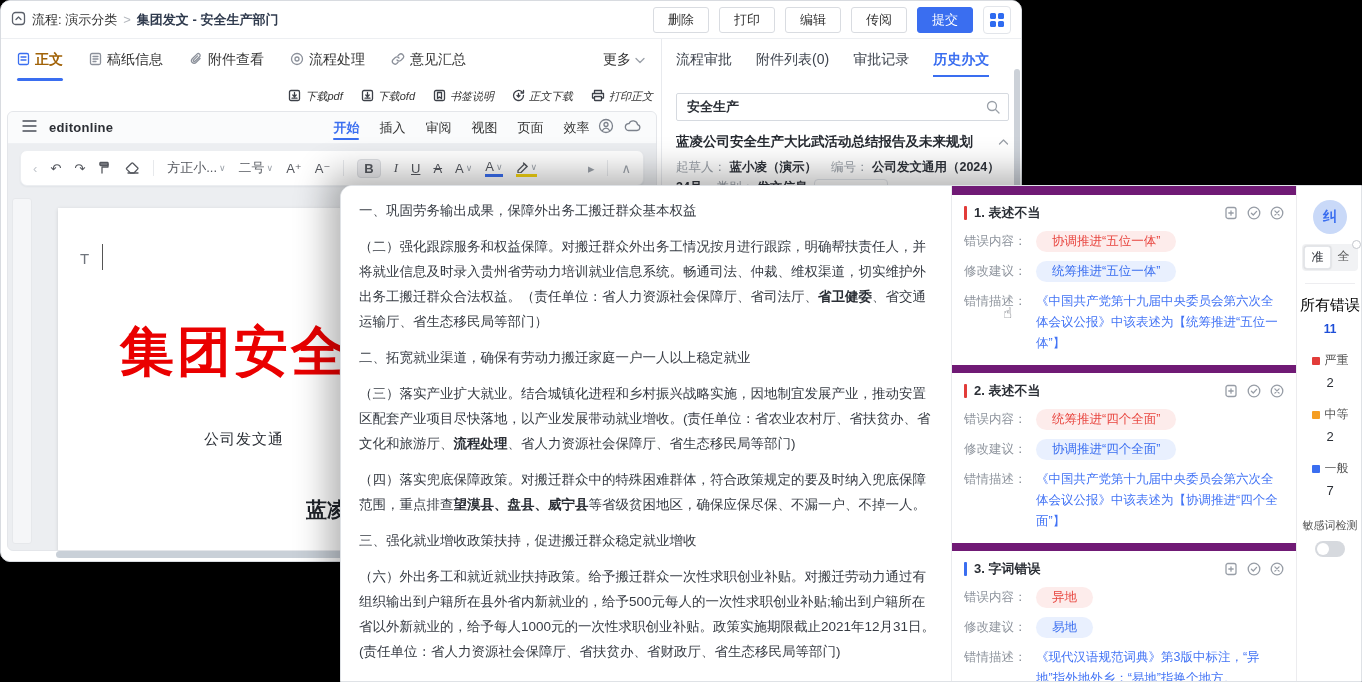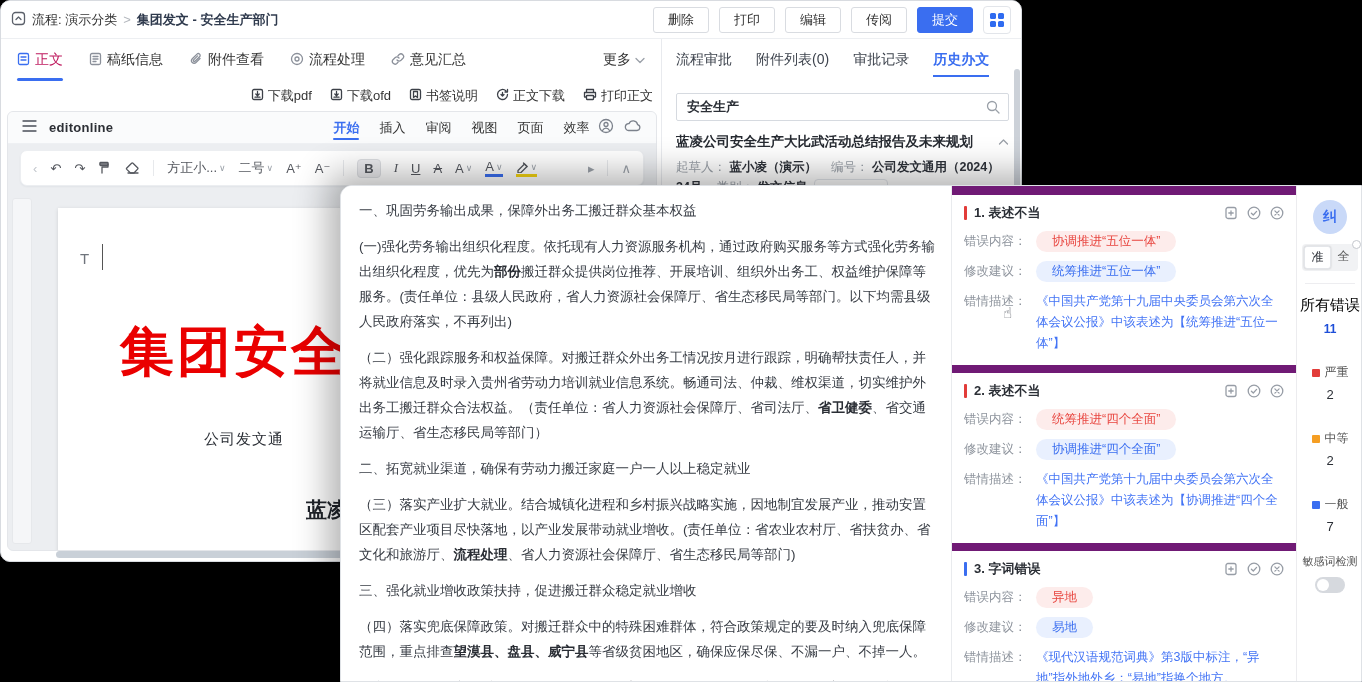--- a/index.html
+++ b/index.html
@@ -19,26 +19,26 @@
   #grid-btn{width:26px;height:26px;border:1px solid #e2e5ea;border-radius:4px;background:#fff;
     display:flex;align-items:center;justify-content:center;}
   #grid-btn .g{display:grid;grid-template-columns:6px 6px;grid-template-rows:6px 6px;gap:2px;}
   #grid-btn .g i{background:#2f6bf0;border-radius:1.5px;}
   
   #left-panel{position:absolute;left:0;top:38px;width:660px;bottom:0;}
   #lp-tabs{position:absolute;left:0;top:0;right:0;height:42px;display:flex;align-items:center;
     gap:26px;padding:0 16px;box-sizing:border-box;font-size:14px;color:#333;}
   .ltab{display:flex;align-items:center;gap:5px;height:100%;position:relative;cursor:pointer;}
   .ltab svg{stroke:#8b909a}
-  .ltab.active{color:#be185d;font-weight:normal;}
+  .ltab.active{color:#a16207;font-weight:bold;}
   .ltab.active svg{stroke:#3a6ef0}
   .ltab.active::after{content:"";position:absolute;left:0;right:0;bottom:0;height:3px;background:#3a6ef0;border-radius:2px;}
   #more-link{margin-left:auto;display:flex;gap:4px;align-items:center;color:#333;cursor:pointer;}
   #doc-toolbar{position:absolute;right:8px;top:44px;height:26px;display:flex;gap:18px;align-items:center;
-    font-size:13px;color:#333;}
+    font-size:11px;color:#333;font-style:italic;}
   .dtb{display:flex;align-items:center;gap:4px;cursor:pointer;}
   .dtb svg{stroke:#3c4048}
   
   #editor{position:absolute;left:6px;right:4px;top:72px;bottom:10px;background:#eceef1;
     border:1px solid #e4e6ea;border-radius:6px;overflow:hidden;}
   #eol-bar{position:absolute;left:0;right:0;top:0;height:32px;background:#fafbfc;border-bottom:1px solid #eef0f3;
     display:flex;align-items:center;padding:0 14px;box-sizing:border-box;font-size:13px;color:#333;}
   #eol-brand{font-weight:bold;color:#2c2f35;margin-left:12px;letter-spacing:.3px;}
   #eol-menu{display:flex;gap:20px;margin-left:220px;}
   .emenu{cursor:pointer;position:relative;padding:7px 0;}
@@ -128,21 +128,21 @@
     box-sizing:border-box;text-align:center;}
   #fix-circle{width:34px;height:34px;border-radius:50%;background:#c9d9f8;color:#3a6ef0;font-weight:bold;
     font-size:14px;display:flex;align-items:center;justify-content:center;margin:14px auto 0 auto;cursor:pointer;}
   #seg{display:flex;width:52px;margin:10px auto 0 auto;background:#f1f2f4;border-radius:4px;padding:2px;position:relative;}
   #seg .sopt{flex:1;font-size:12px;color:#555;padding:2px 0;cursor:pointer;border-radius:3px;}
   #seg .sopt.sel{background:#fff;color:#2b2f36;box-shadow:0 0 2px rgba(0,0,0,.2);border:1px solid #e4e6ea;}
   #seg .badge{position:absolute;right:-3px;top:-4px;width:7px;height:7px;border:1px solid #c3c7cd;border-radius:50%;background:#fff;}
   #ov-side hr{border:0;border-top:1px solid #ededf0;margin:12px 8px;}
   #all-label{font-size:15px;color:#000000;}
   #all-count{font-size:12px;font-weight:bold;color:#1d4ed8;margin-top:7px;text-align:center;}
-  .leg{margin-top:28px;}
+  .leg{margin-top:16px;}
   .leg .lr{display:flex;align-items:center;justify-content:center;gap:5px;font-size:12px;color:#555;}
   .leg .sq{width:8px;height:8px;border-radius:1px;}
   .leg .lc{font-size:13px;color:#2b2f36;margin-top:6px;}
   #sens-label{font-size:11px;color:#555;margin-top:20px;}
   #toggle{width:30px;height:16px;border-radius:9px;background:#d6d9de;margin:8px auto 0 auto;position:relative;cursor:pointer;}
   #toggle .knob{position:absolute;left:2px;top:2px;width:12px;height:12px;border-radius:50%;background:#fff;}
   svg{fill:none;stroke-width:1.3;stroke-linecap:round;stroke-linejoin:round;}
 </style>
 </head>
 <body>
@@ -391,26 +391,25 @@
       </div>
     </div>
     <div id="clipped-btn"></div>
     <div id="rp-scroll"></div>
   </div>
 </div>
 
 <div id="overlay">
   <div id="ov-text">
       <p><span>一、巩固劳务输出成果，保障外出务工搬迁群众基本权益</span></p>
-      <p><span>(一)强化劳务输出组织化程度。依托现有人力资源服务机构，通过政府购买服务等方式强化劳务输出组织化程度，优先为</span><b>部份</b><span>搬迁群众提供岗位推荐、开展培训、组织外出务工、权益维护保障等服务。(责任单位：县级人民政府，省人力资源社会保障厅、省生态移民局等部门。以下均需县级人民政府落实，不再列出)</span></p>
       <p><span>（二）强化跟踪服务和权益保障。对搬迁群众外出务工情况按月进行跟踪，明确帮扶责任人，并将就业信息及时录入贵州省劳动力培训就业信息系统。畅通司法、仲裁、维权渠道，切实维护外出务工搬迁群众合法权益。（责任单位：省人力资源社会保障厅、省司法厅、</span><b>省卫健委</b><span>、省交通运输厅、省生态移民局等部门）</span></p>
       <p><span>二、拓宽就业渠道，确保有劳动力搬迁家庭一户一人以上稳定就业</span></p>
       <p><span>（三）落实产业扩大就业。结合城镇化进程和乡村振兴战略实施，因地制宜发展产业，推动安置区配套产业项目尽快落地，以产业发展带动就业增收。(责任单位：省农业农村厅、省扶贫办、省文化和旅游厅、</span><b>流程处理</b><span>、省人力资源社会保障厅、省生态移民局等部门)</span></p>
+      <p><span>（四）落实兜底保障政策。对搬迁群众中的特殊困难群体，符合政策规定的要及时纳入兜底保障范围，重点排查</span><b>望漠县、盘县、威宁县</b><span>等省级贫困地区，确保应保尽保、不漏一户、不掉一人。</span></p>
       <p><span>三、强化就业增收政策扶持，促进搬迁群众稳定就业增收</span></p>
-      <p><span>（四）落实兜底保障政策。对搬迁群众中的特殊困难群体，符合政策规定的要及时纳入兜底保障范围，重点排查</span><b>望漠县、盘县、威宁县</b><span>等省级贫困地区，确保应保尽保、不漏一户、不掉一人。</span></p>
       <p><span>（六）外出务工和就近就业扶持政策。给予搬迁群众一次性求职创业补贴。对搬迁劳动力通过有组织输出到户籍所在县外省内新就业的，给予500元每人的一次性求职创业补贴;输出到户籍所在省以外新就业的，给予每人1000元的一次性求职创业补贴。政策实施期限截止2021年12月31日。(责任单位：省人力资源社会保障厅、省扶贫办、省财政厅、省生态移民局等部门)</span></p>
     </div>
   <div id="ov-text-border"></div>
   <div id="ov-cards">
       <div class="ecard">
         <div class="ec-head">
           <span class="ec-bar" style="background: rgb(226, 60, 57);"></span>
           <span class="ec-title">1. 表述不当</span>
           <span class="ec-icons">
             <span>

